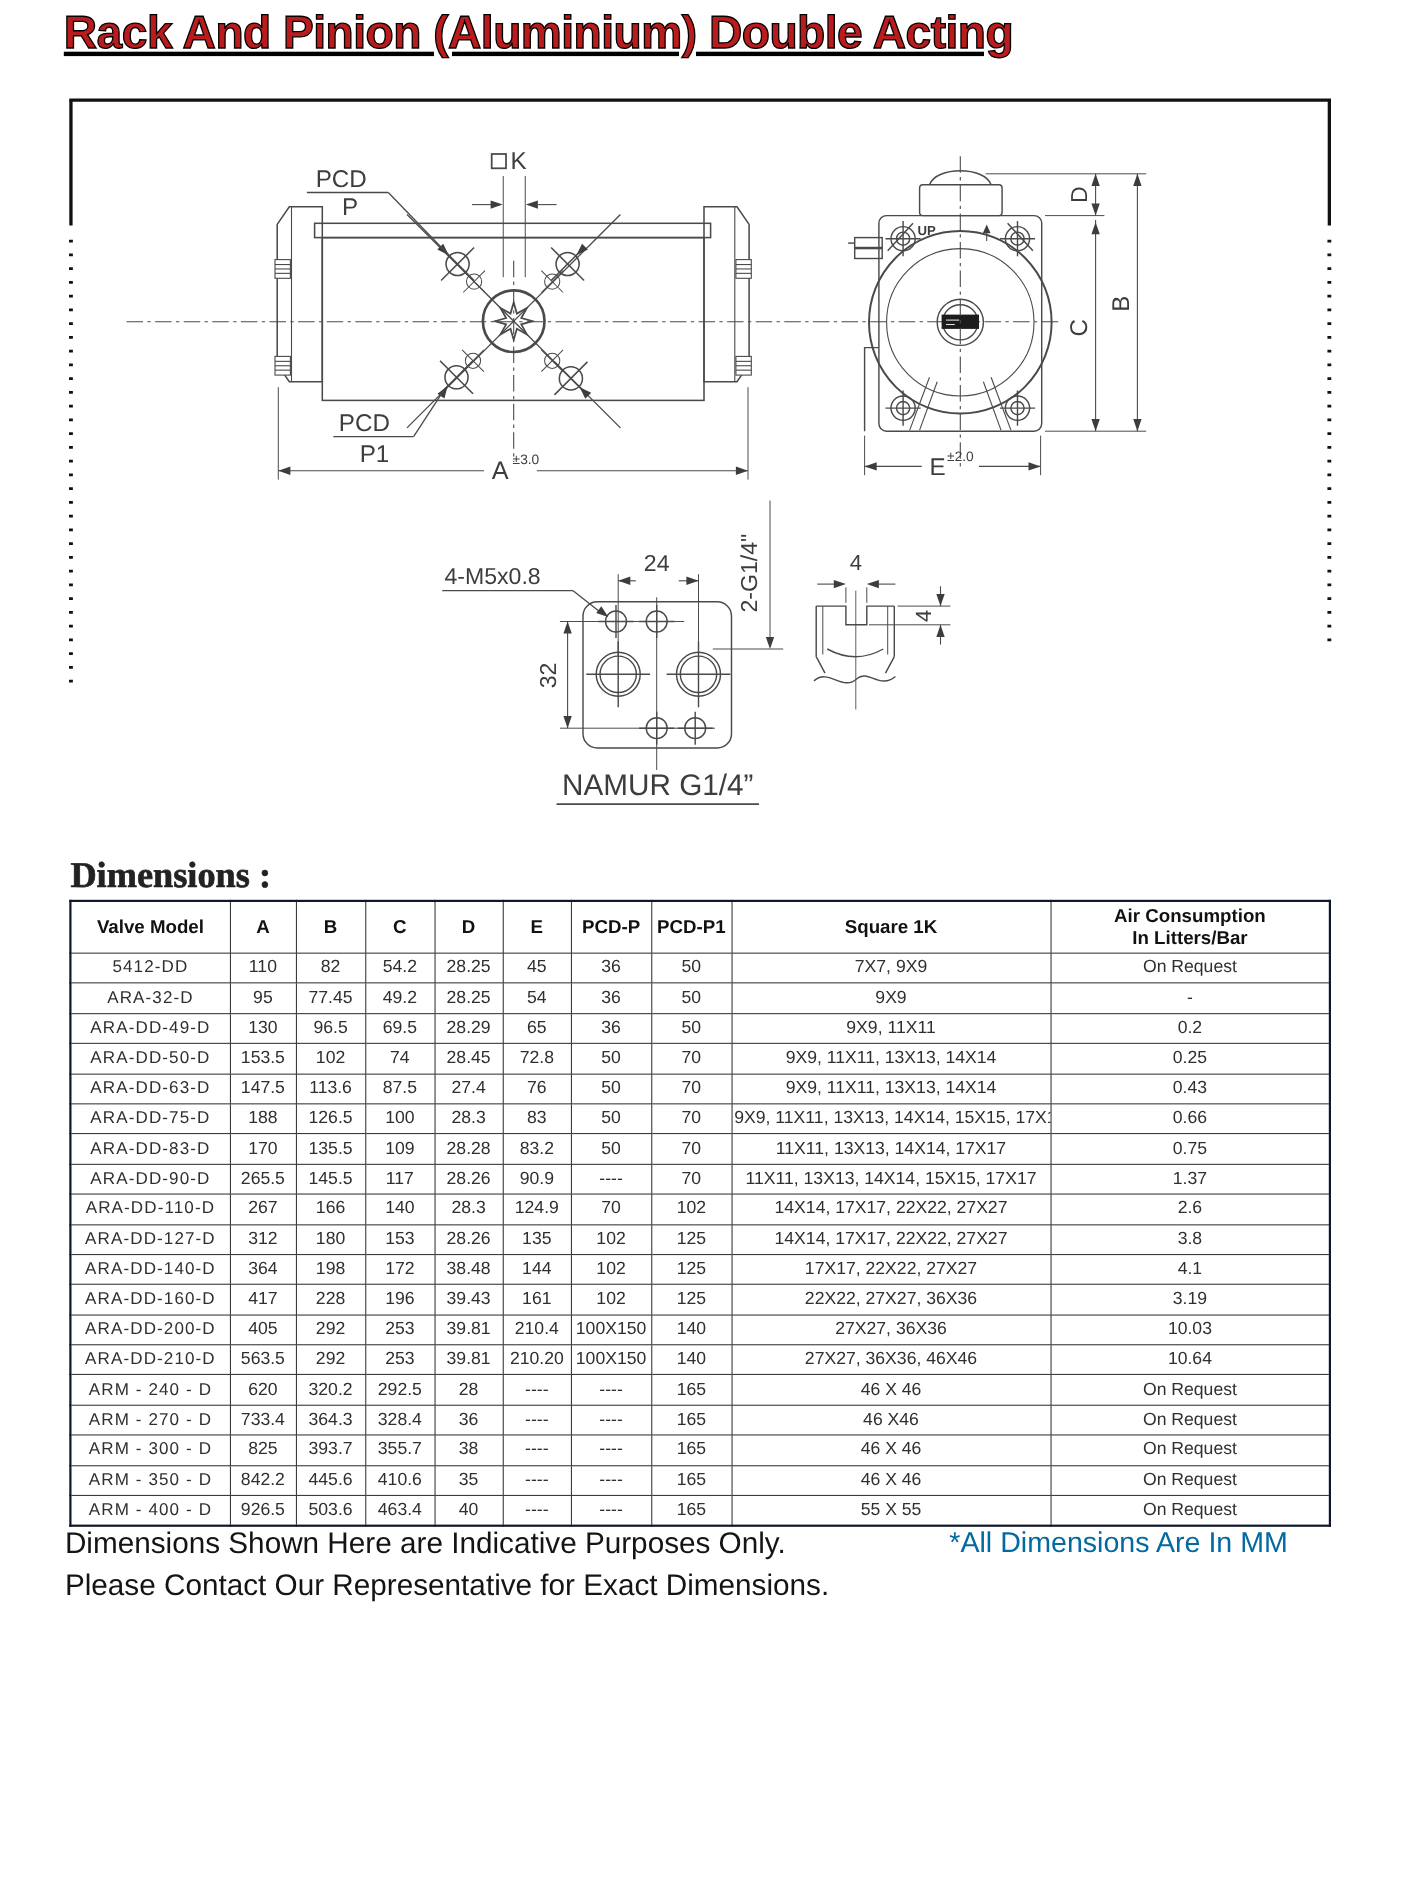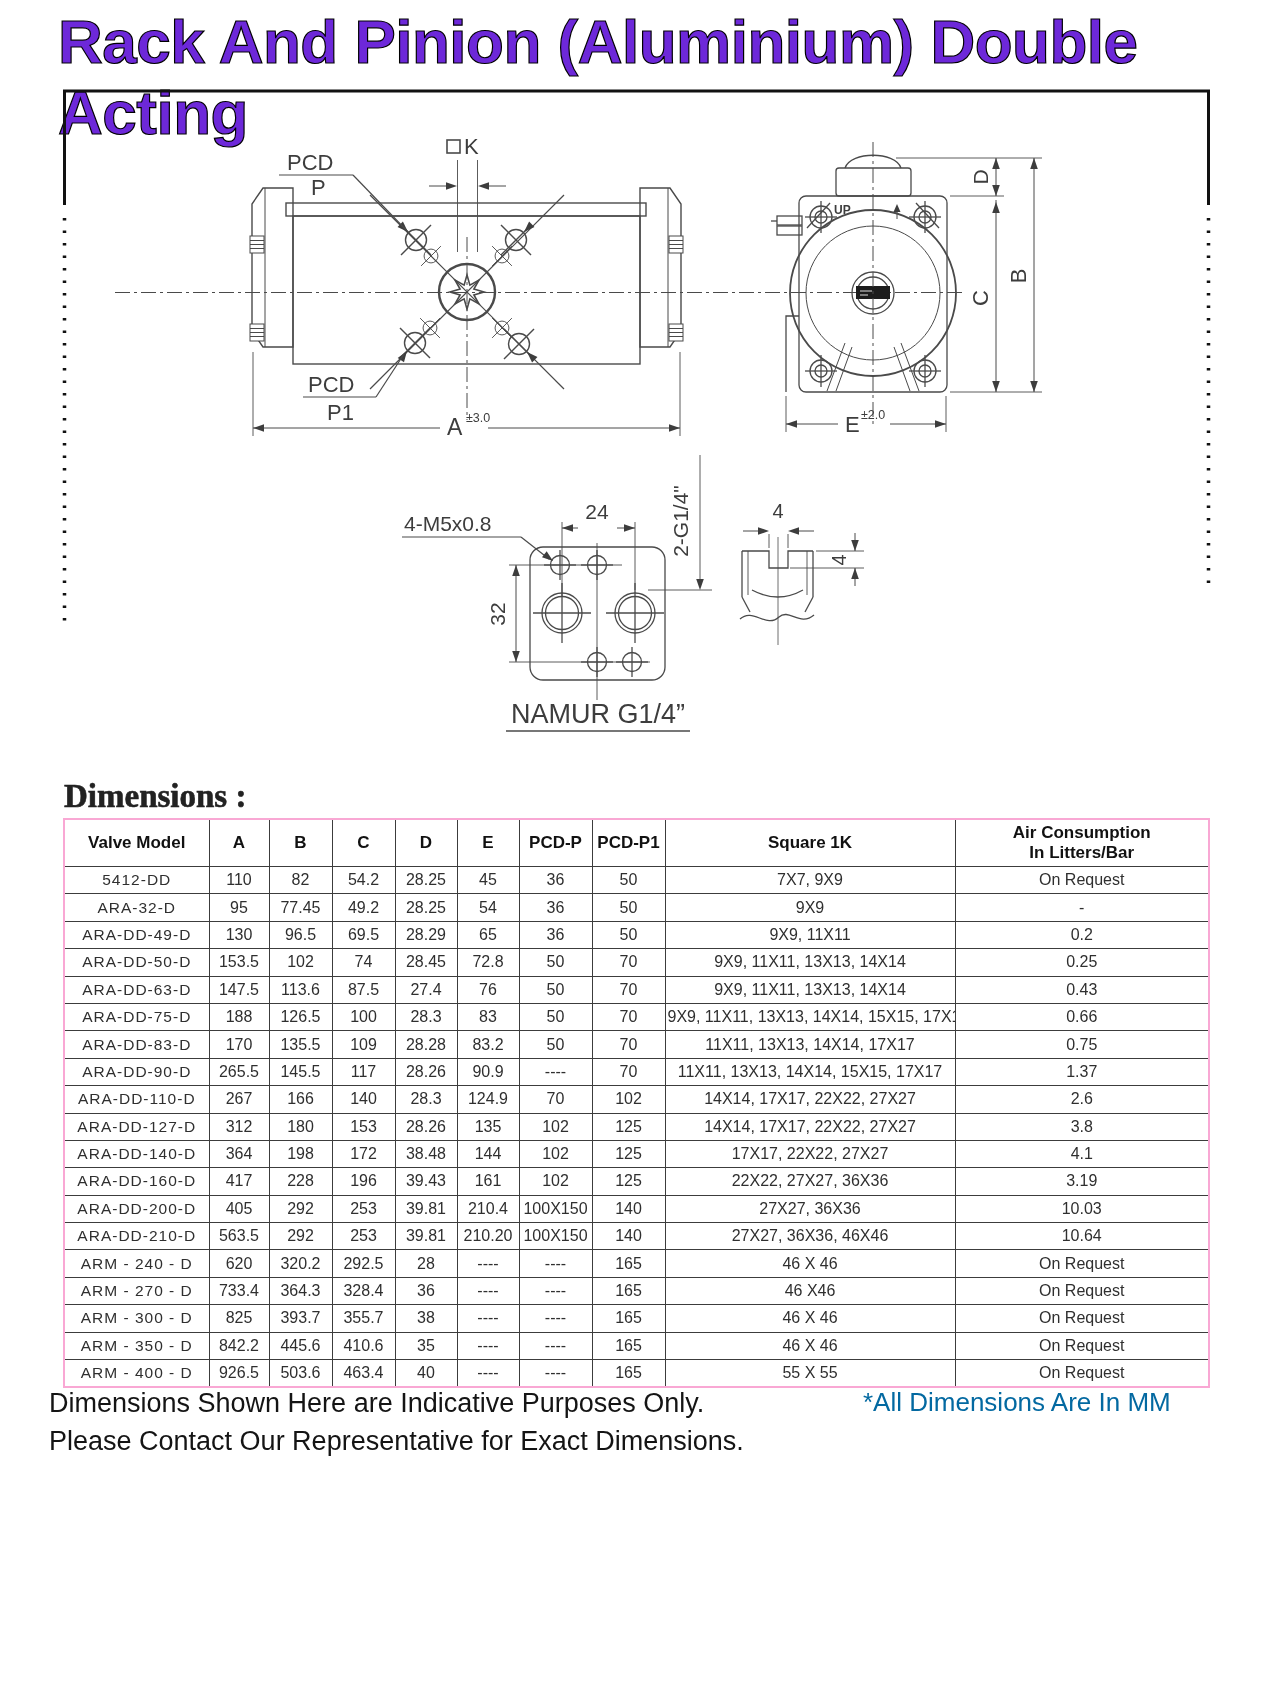--- a/index.html
+++ b/index.html
@@ -1,31 +1,31 @@
 <!DOCTYPE html>
 <html><head>
 <meta charset="utf-8">
 <style>
   html,body{margin:0;padding:0;background:#fff;}
   #page{position:relative;width:1275px;height:1706px;background:#fff;overflow:hidden;
         font-family:"Liberation Sans",sans-serif;color:#1a1a1a;}
-  #title{position:absolute;left:58px;top:6px;width:1120px;font-size:62px;font-weight:bold;
-         letter-spacing:-0.5px;color:#6d28d9;-webkit-text-stroke:1.2px #000;}
+  #title{position:absolute;left:58px;top:6px;width:1120px;font-size:42px;font-weight:bold;
+         letter-spacing:-0.5px;color:#b91c1c;text-decoration:underline;-webkit-text-stroke:1.2px #000;}
   #drawsvg{position:absolute;left:0;top:0;}
   #dimhead{position:absolute;left:64px;top:778px;font-size:33px;font-weight:bold;color:#222;font-family:Liberation Serif, serif;
            -webkit-text-stroke:0.6px #222;}
   table.dims{position:absolute;left:63px;top:818px;width:1145px;border-collapse:collapse;
              table-layout:fixed;background:#fff;}
   table.dims th,table.dims td{border:1px solid #3c3c3c;text-align:center;vertical-align:middle;
              padding:0 2px;overflow:hidden;white-space:nowrap;}
-  table.dims{border:2px solid #f9a8d4;}
+  table.dims{border:2px solid #0f172a;}
   table.dims th{height:46px;font-size:17px;font-weight:bold;color:#111;line-height:1.15;}
   table.dims td{height:26.4px;font-size:16px;color:#2f2f2f;}
   table.dims td.model{letter-spacing:1px;font-size:15.5px;}
-  #footnote{position:absolute;left:49px;top:1384px;font-size:27px;color:#141414;line-height:38px;}
+  #footnote{position:absolute;left:59px;top:1384px;font-size:27px;color:#141414;line-height:38px;}
   #unitsnote{position:absolute;left:863px;top:1387px;font-size:26px;}
   svg text{font-family:"Liberation Sans",sans-serif;fill:#3d3d3d;}
   .cl{stroke-dasharray:15 4 3 4;}
 </style>
 </head>
 <body>
 
 <div id="page">
 
   <div id="title">Rack And Pinion (Aluminium) Double Acting</div>

